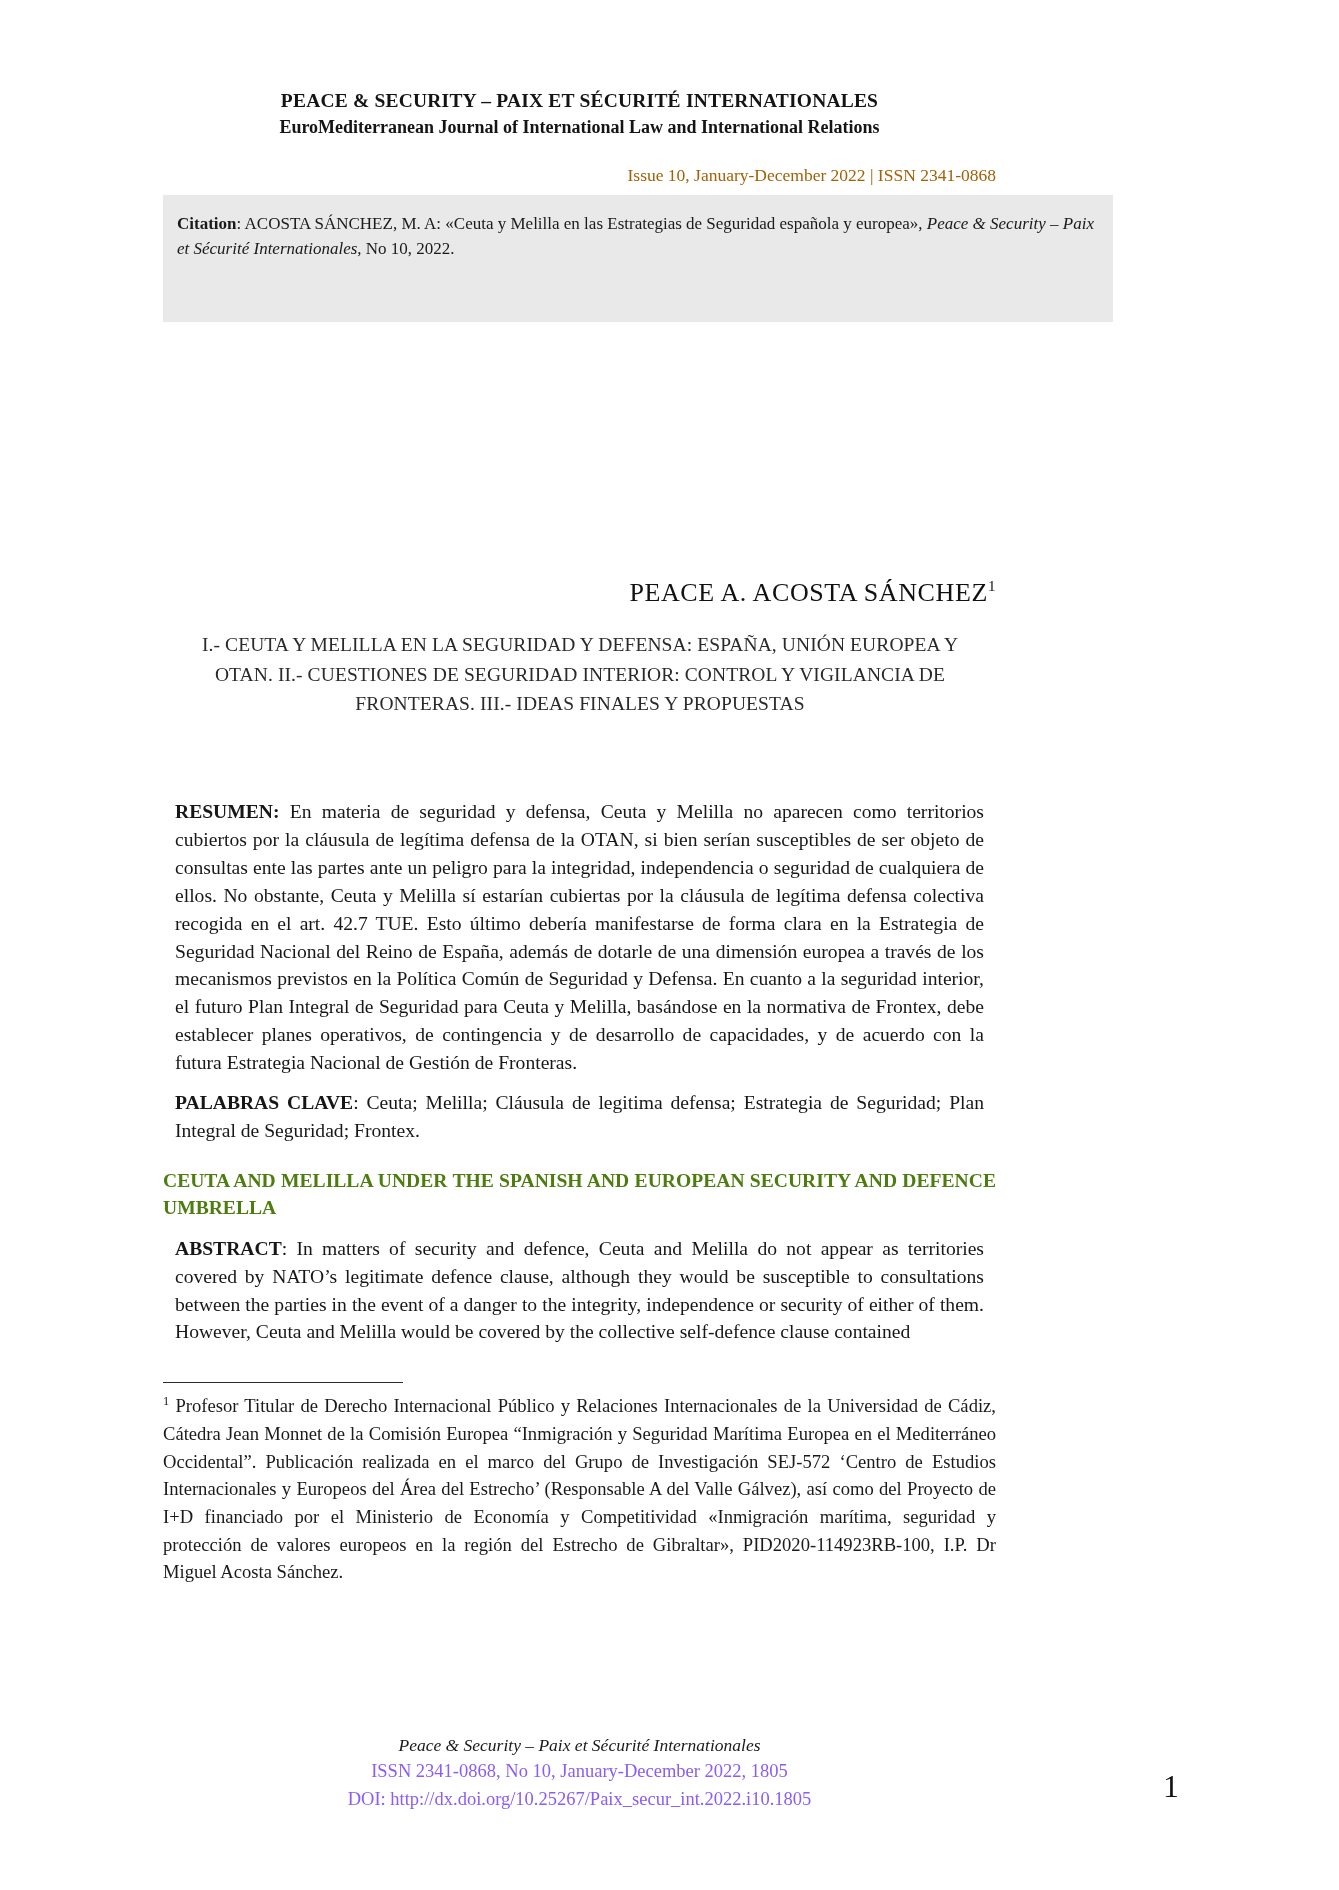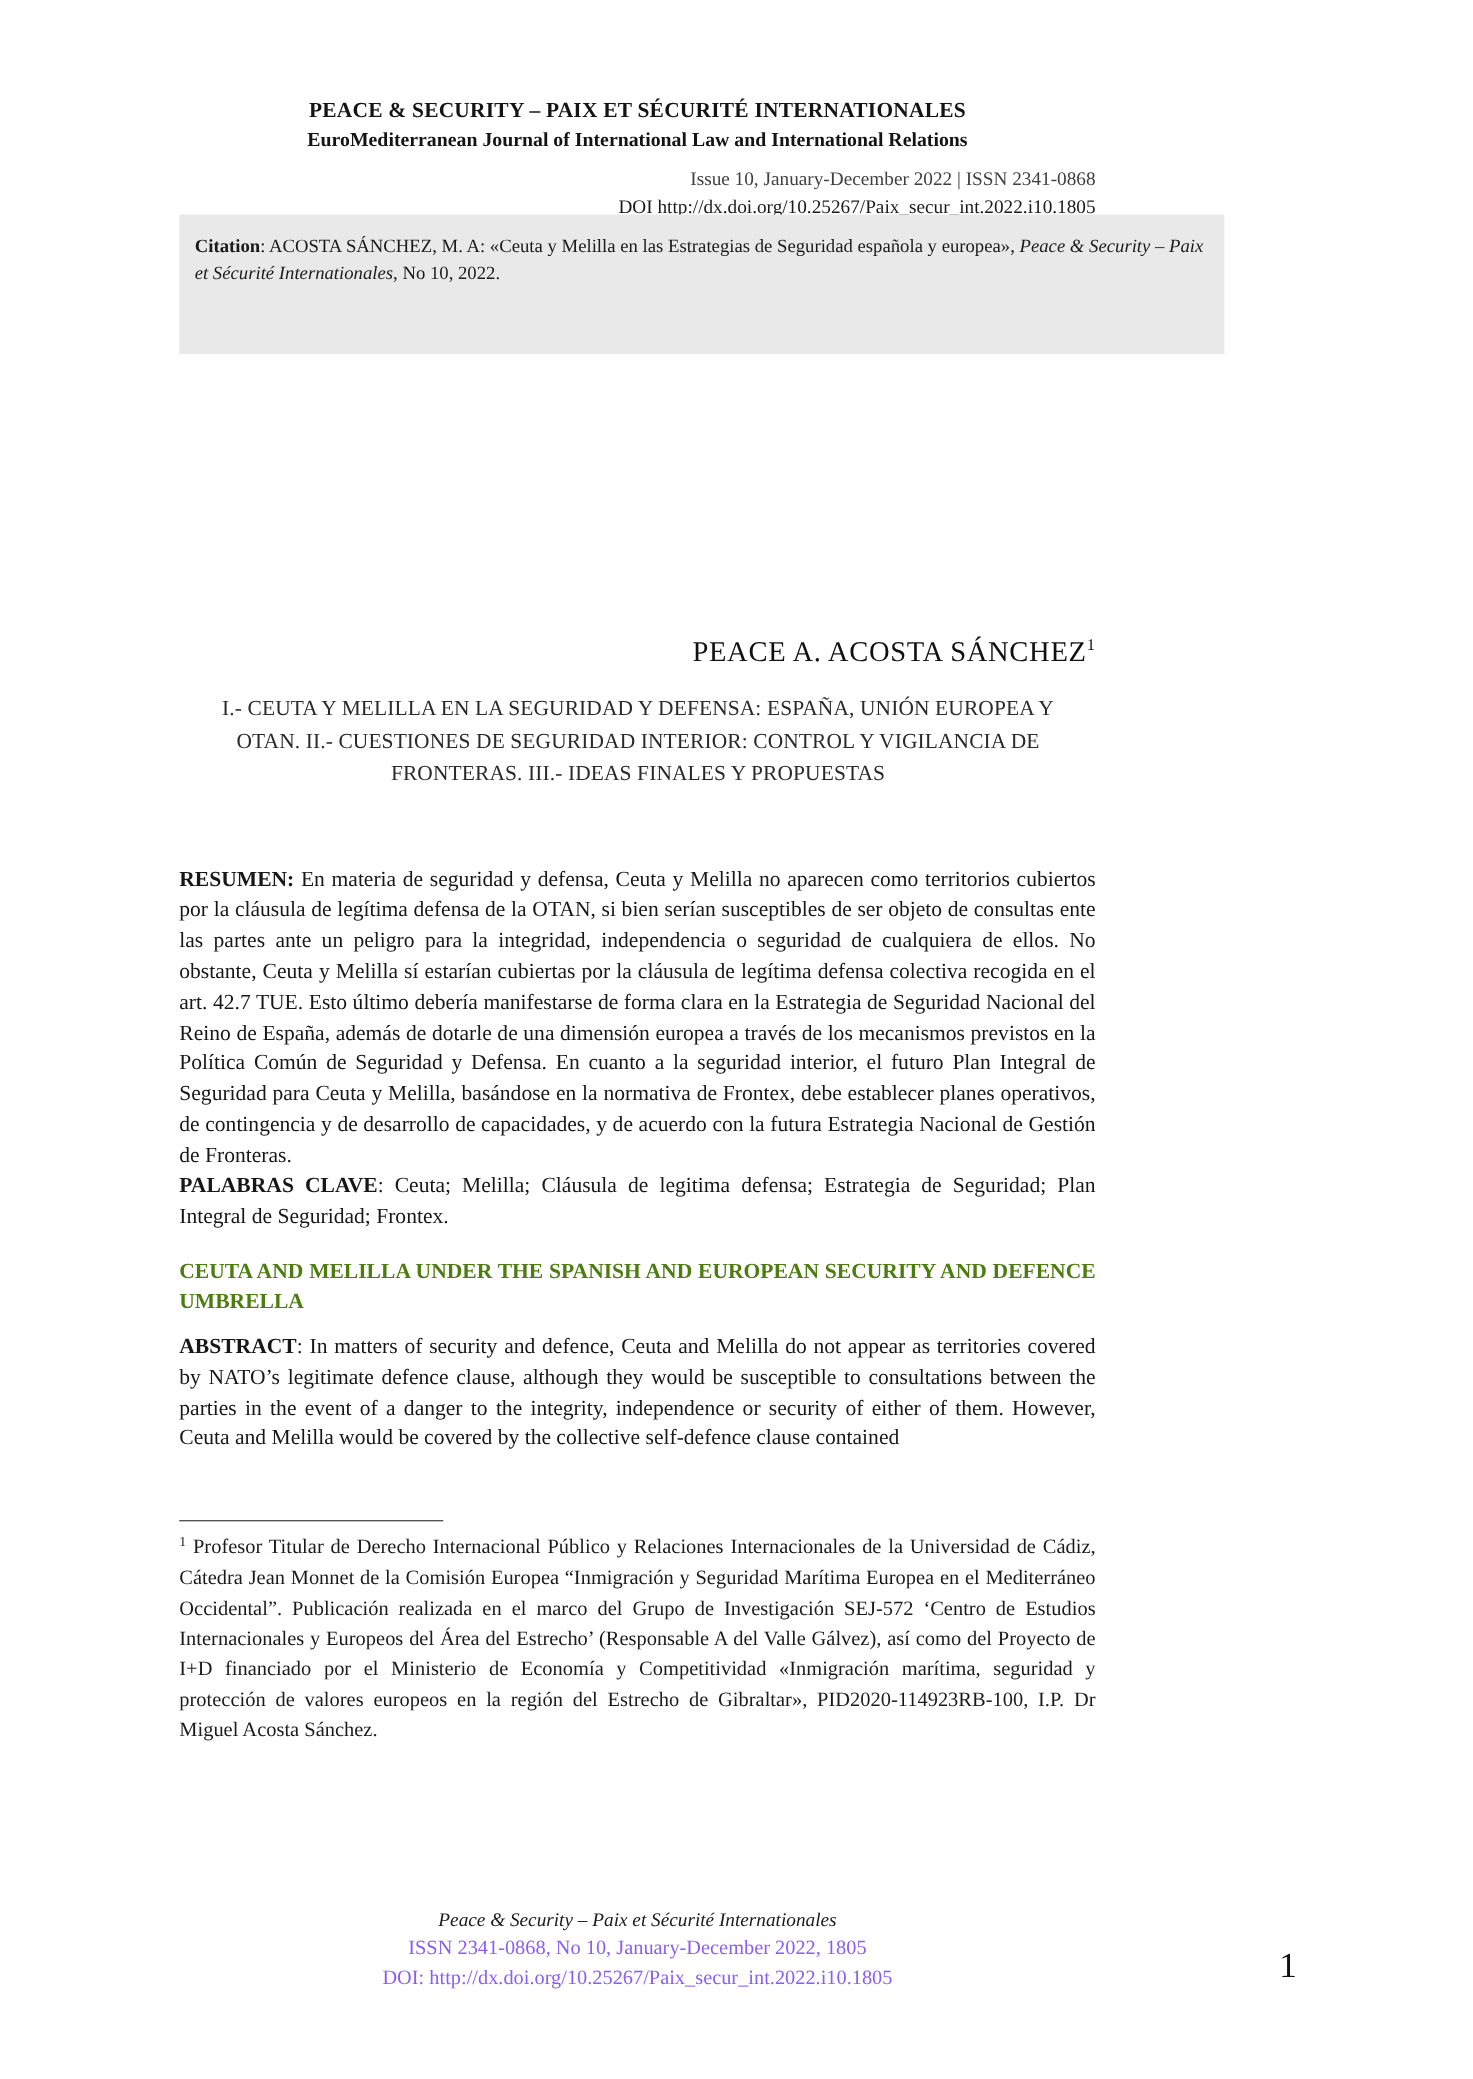--- a/index.html
+++ b/index.html
@@ -47,22 +47,22 @@
     font-size: 18px;
     line-height: 1.4;
     text-align: center;
     color: #141414;
     margin-top: 1px;
   }
   .mast-line3 {
     font-size: 17.5px;
     line-height: 1.5;
     text-align: right;
-    color: #404040;
-    margin-top: 8px;
+    color: #a16207;
+    margin-top: 21px;
   }
   .mast-line4 {
     font-size: 17.5px;
     line-height: 1.5;
     text-align: right;
     color: #1a1a1a;
   }
 
   
   .citation-box {
@@ -134,21 +134,21 @@
   }
 
   
   .body-col {
     position: absolute;
     left: 163px;
     top: 786px;
     width: 833px;
   }
   p.just {
-    margin: 0;
+    margin: 12px;
     font-size: 19.6px;
     line-height: 1.425;
     text-align: justify;
     text-justify: inter-word;
     color: #171717;
     hyphens: none;
   }
   p.just b { font-weight: bold; }
   p.gap { margin-top: 13px; }
   .head-en {

